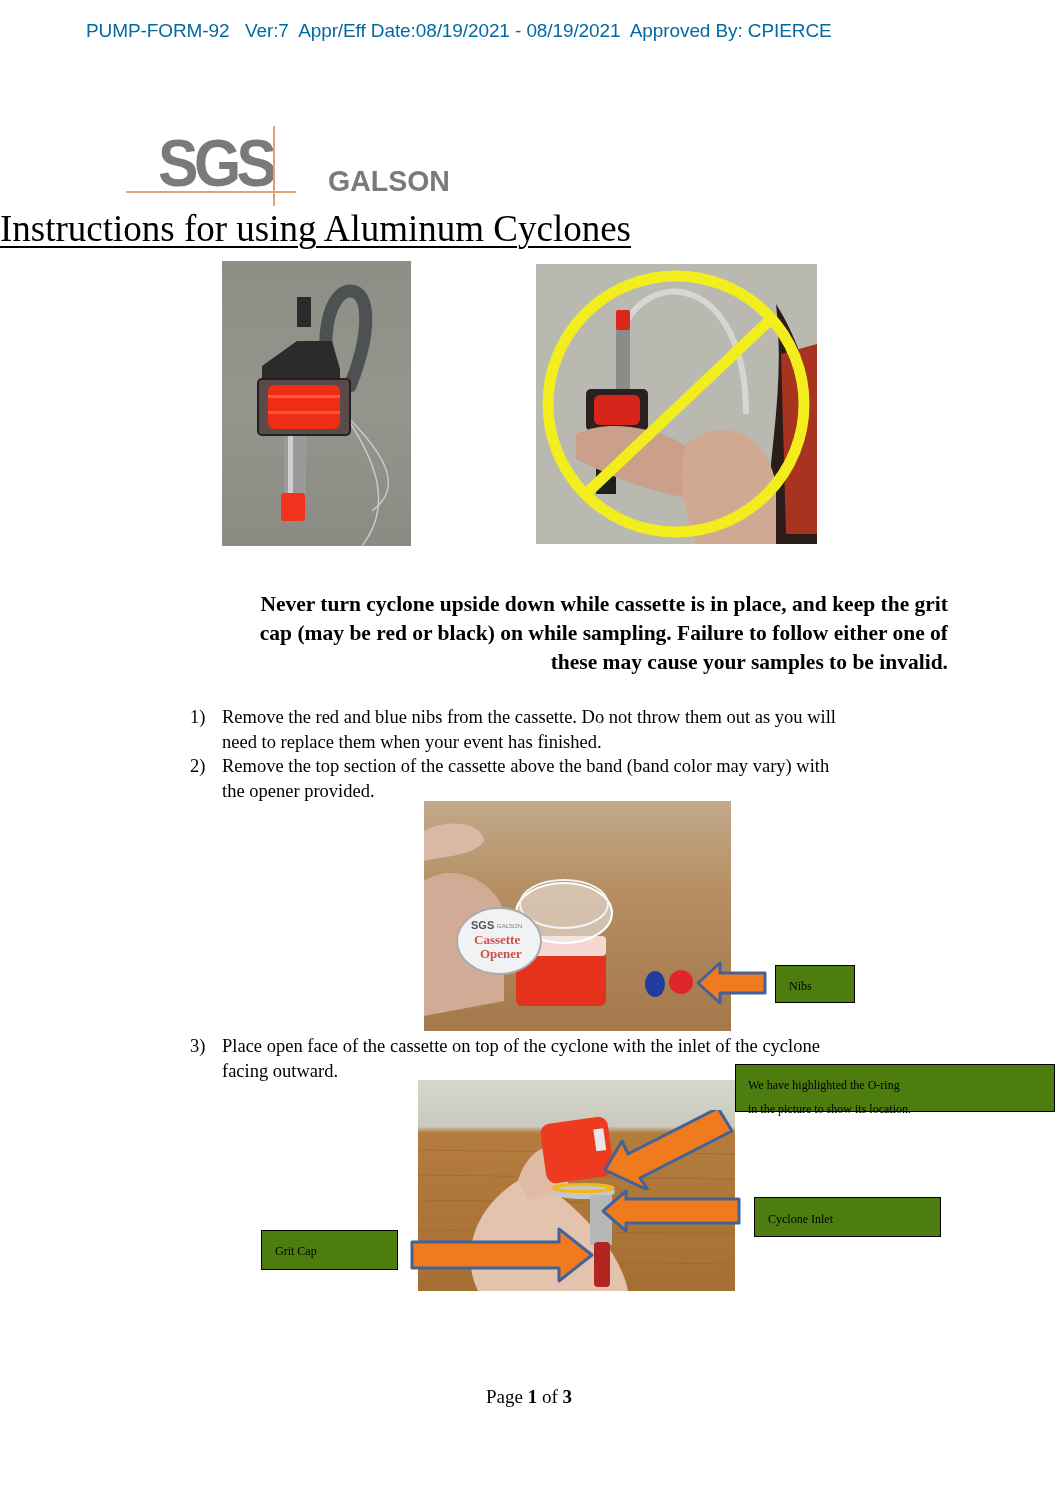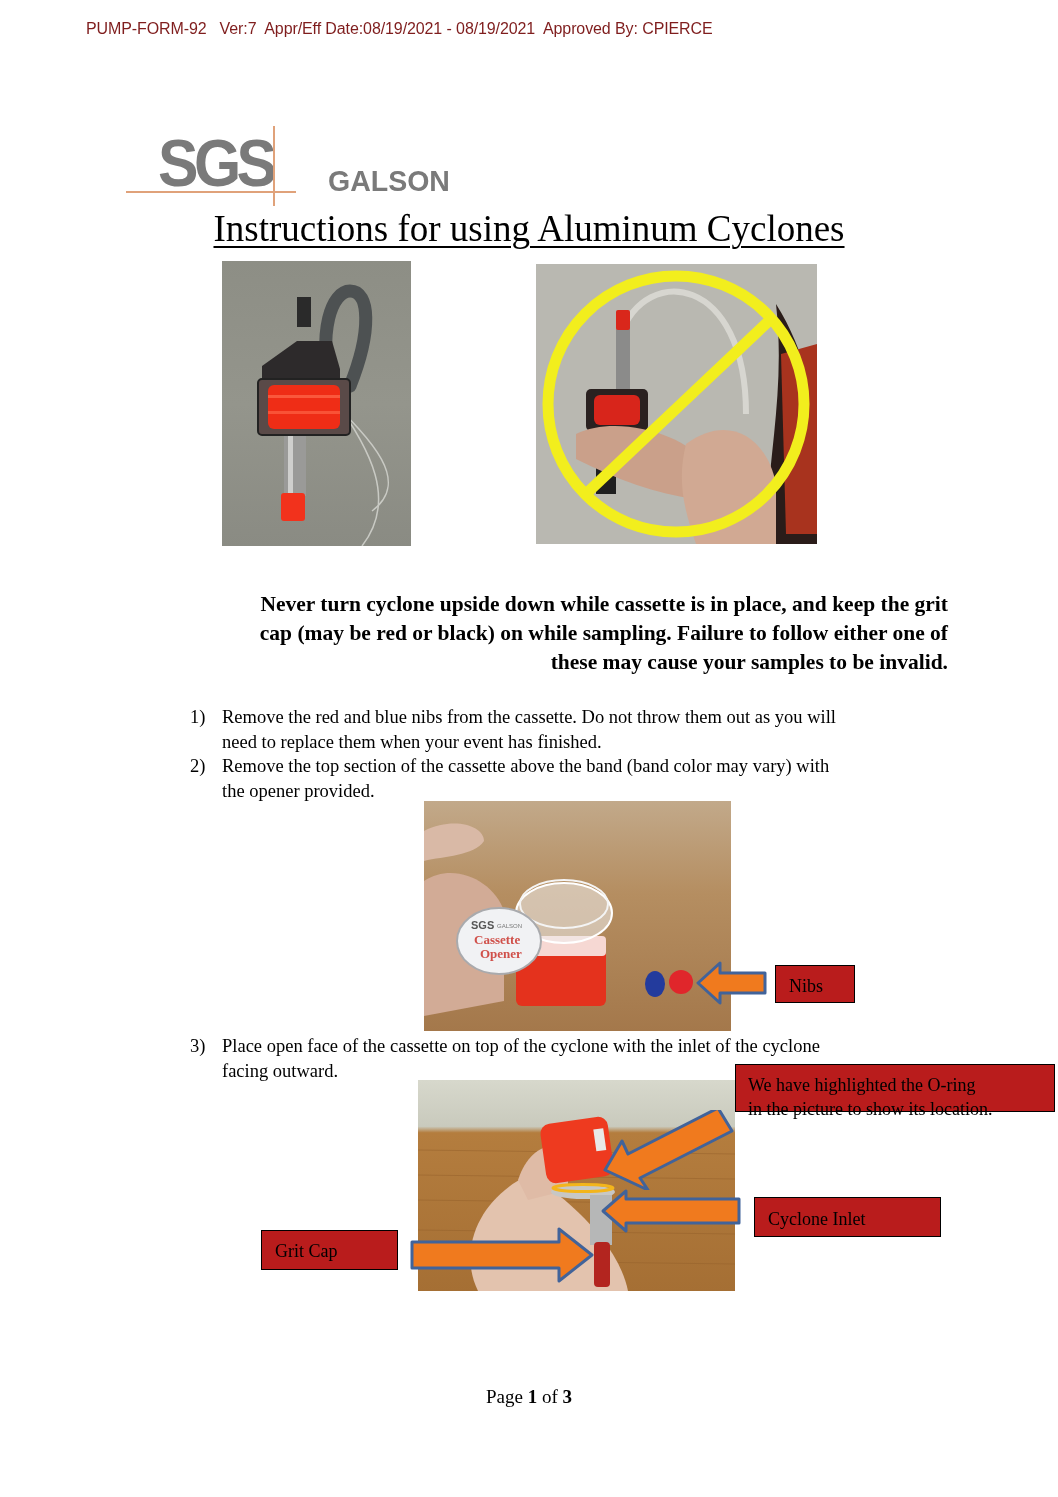--- a/index.html
+++ b/index.html
@@ -1,53 +1,53 @@
 <!DOCTYPE html>
 <html><head>
 <meta charset="utf-8">
 <style>
   html, body { margin: 0; padding: 0; background: #ffffff; }
   body { width: 1058px; height: 1497px; position: relative; overflow: hidden;
          font-family: "Liberation Serif", serif; color: #000; }
   .abs { position: absolute; }
 
   .form-header { left: 86px; top: 20px; font-family: "Liberation Sans", sans-serif;
-                 font-size: 16px; white-space: pre; color: #7f1d1d; letter-spacing: -0.1px; }
+                 font-size: 19px; white-space: pre; color: #0369a1; letter-spacing: -0.1px; }
 
   
   .logo { left: 126px; top: 126px; width: 322px; height: 80px; }
   .logo-sgs { position: absolute; left: 32px; top: 4px; font-family: "Liberation Sans", sans-serif;
               font-weight: bold; font-size: 66px; color: #7a7a7a; letter-spacing: -5px; line-height: 66px;
               transform: scaleX(0.92); transform-origin: left top; }
   .logo-hline { position: absolute; left: 0; top: 65px; width: 170px; height: 2px; background: #e0a27a; }
   .logo-vline { position: absolute; left: 147px; top: 0; width: 2px; height: 80px; background: #e0a27a; }
   .logo-galson { position: absolute; left: 202px; top: 38px; font-family: "Liberation Sans", sans-serif;
                  font-weight: bold; font-size: 30px; color: #7a7a7a; letter-spacing: 0px;
                  transform: scaleX(0.95); transform-origin: left top; }
 
-  .title { left: 0; width: 1058px; top: 207px; text-align: center; font-size: 37px;
+  .title { left: 0; width: 1058px; top: 207px; font-size: 37px;
            text-decoration: underline; text-underline-offset: 5px; text-decoration-thickness: 1.5px; }
 
   
   .photo { overflow: hidden; }
   .photo1 { left: 222px; top: 261px; width: 189px; height: 285px; background: linear-gradient(180deg,#8d8e85 0%,#94958c 50%,#8a8b83 100%); }
   .photo2 { left: 536px; top: 264px; width: 281px; height: 280px; background: #b8b7b0; }
   .photo3 { left: 424px; top: 801px; width: 307px; height: 230px;
             background: linear-gradient(180deg,#c2a98a 0%,#b58e61 40%,#a4784b 100%); }
   .photo4 { left: 418px; top: 1080px; width: 317px; height: 211px;
             background: linear-gradient(180deg,#d7d8cc 0%,#c9cabd 22%,#b47d3e 25%,#a56f34 100%); }
 
   .warning { left: 110px; width: 838px; top: 590px; text-align: right; font-weight: bold;
              font-size: 21.5px; line-height: 29px; }
 
   .step { font-size: 18.5px; line-height: 25px; }
   .step-num { position: absolute; left: 0; }
   .step-text { position: absolute; left: 32px; }
 
-  .callout { border: 1.5px solid #000; background: #b91c1c; font-size: 18px; line-height: 24px; box-sizing: border-box; }
+  .callout { border: 1.5px solid #000; background: #4d7c0f; font-size: 12px; line-height: 24px; box-sizing: border-box; }
 
   .footer { left: 0; width: 1058px; top: 1386px; text-align: center; font-size: 19px; }
   .footer b { font-weight: bold; }
 </style>
 </head>
 <body>
 
 <div class="abs form-header">PUMP-FORM-92   Ver:7  Appr/Eff Date:08/19/2021 - 08/19/2021  Approved By: CPIERCE</div>
 
 <div class="abs logo">

